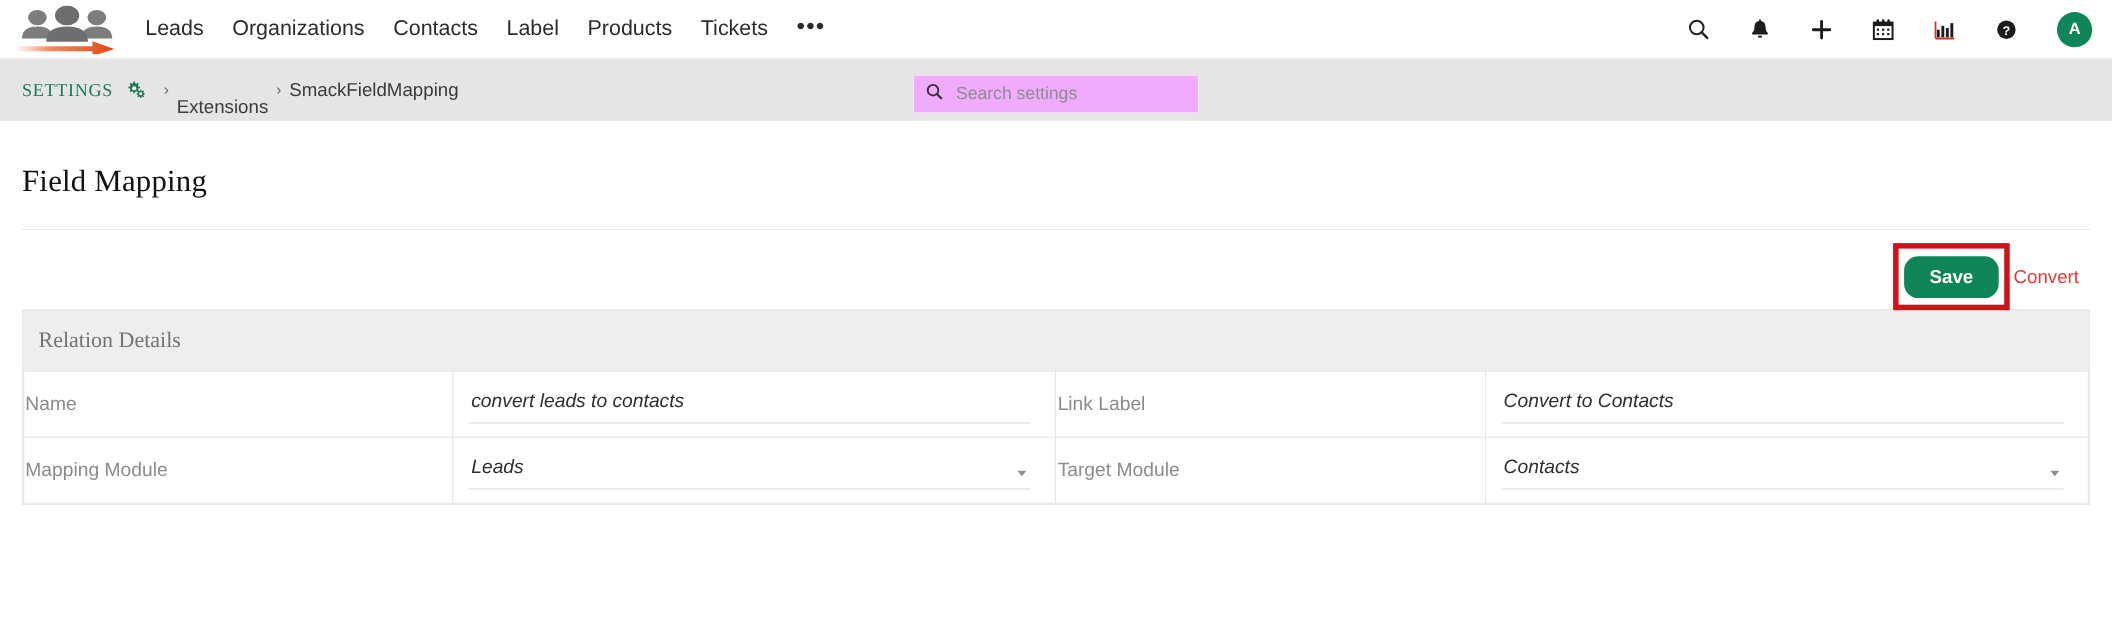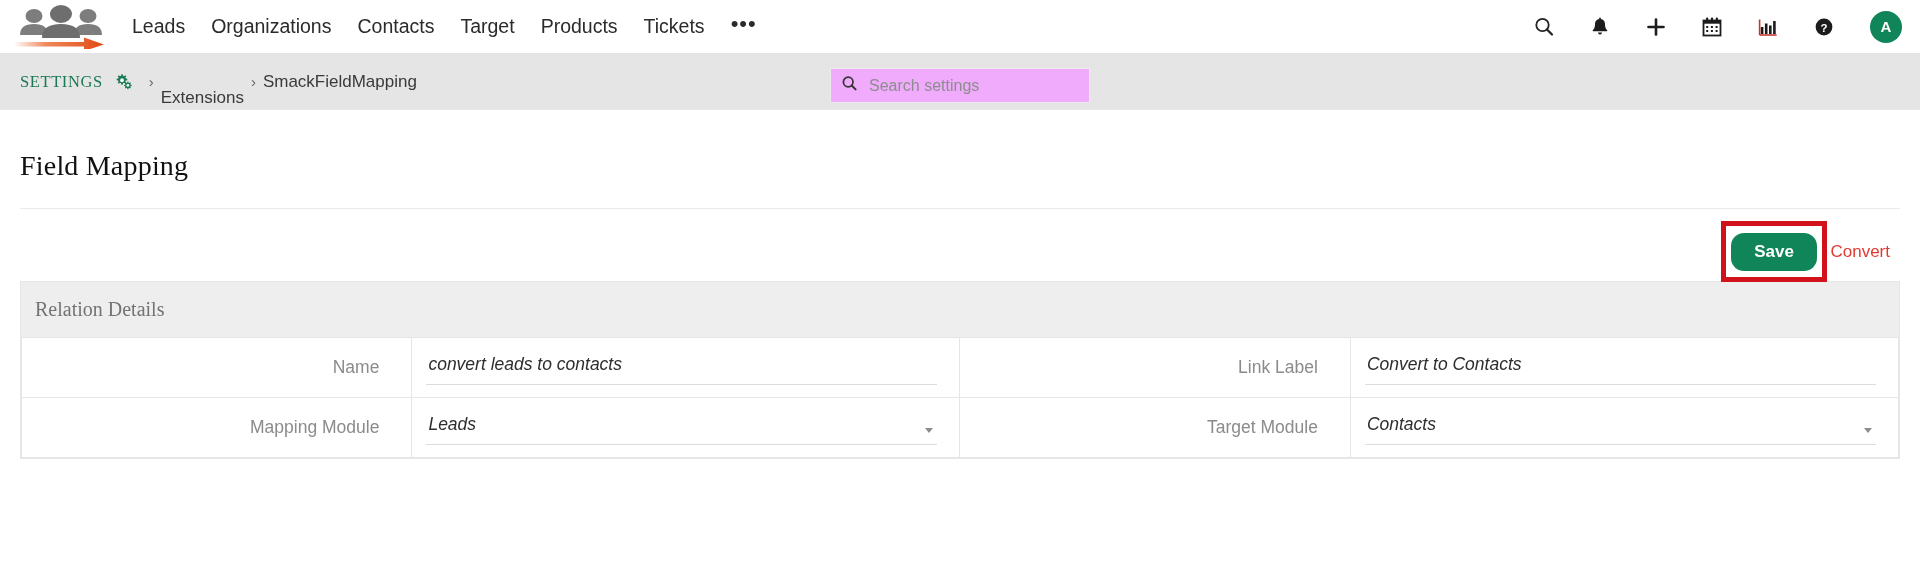--- a/index.html
+++ b/index.html
@@ -189,21 +189,20 @@
     border-collapse: collapse;
     table-layout: fixed;
   }
   table.details td {
     border: 1px solid #e6e6e6;
     height: 60px;
     vertical-align: middle;
   }
   td.lbl {
     width: 20.8%;
-    text-align: right;
     padding-right: 32px;
     color: #8b8b8b;
     font-size: 17.5px;
   }
   td.val {
     width: 29.2%;
     padding: 0 22px 0 14px;
     font-style: italic;
   }
   .field-underline {
@@ -247,21 +246,21 @@
         </linearGradient>
       </defs>
       <path d="M2 37 L72 37 L72 32.5 L92 39.5 L72 46 L72 41.5 L2 41.5 Z" fill="url(#arrowgrad)"></path>
     </svg>
   </div>
 
   <div class="nav-items">
     <span class="nav-item">Leads</span>
     <span class="nav-item">Organizations</span>
     <span class="nav-item">Contacts</span>
-    <span class="nav-item">Target</span>
+    <span class="nav-item">Label</span>
     <span class="nav-item">Products</span>
     <span class="nav-item">Tickets</span>
     <span class="nav-more">•••</span>
   </div>
 
   <div class="topbar-right">
 
     <span class="ticon">
       <svg width="22" height="22" viewBox="0 0 22 22">
         <circle cx="9.5" cy="9" r="6.2" fill="none" stroke="#222" stroke-width="1.8"></circle>

